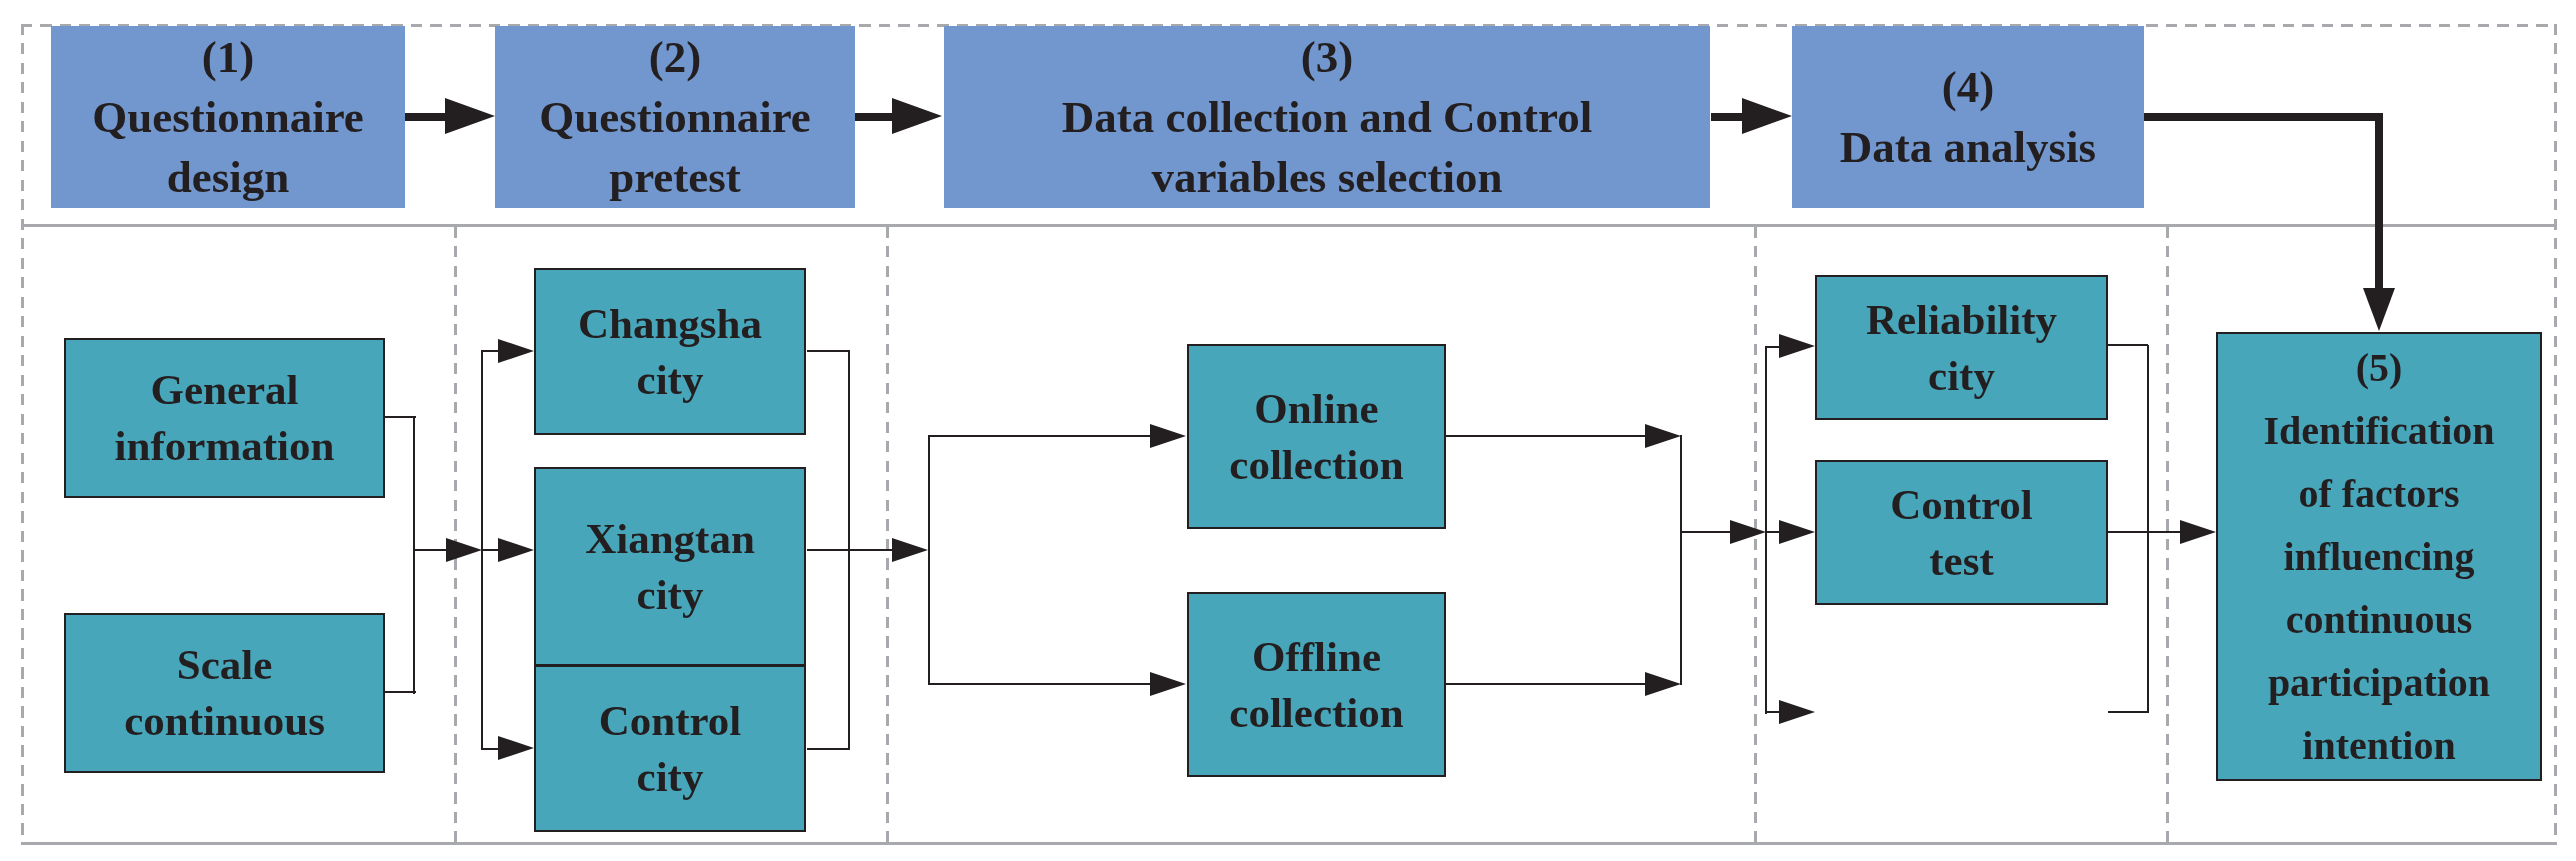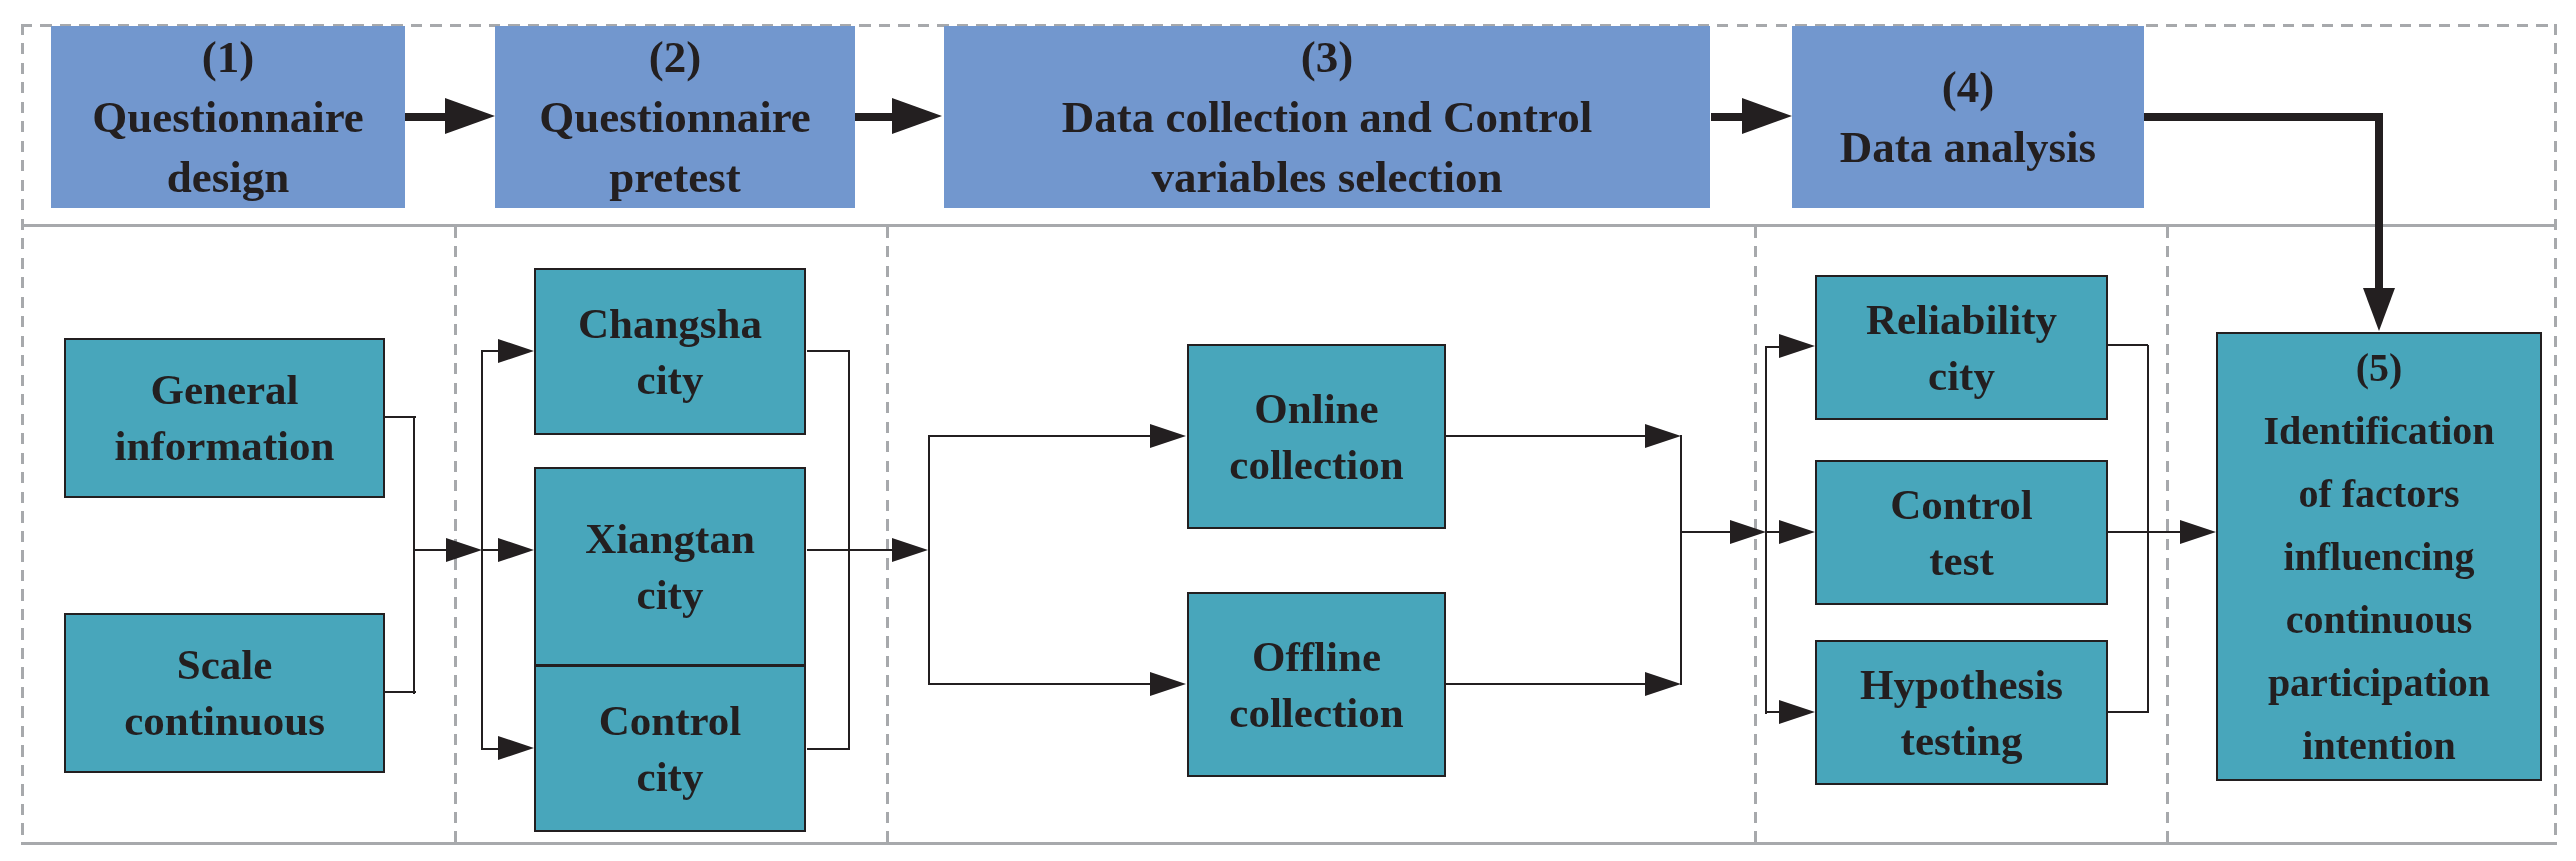--- a/index.html
+++ b/index.html
@@ -165,24 +165,20 @@
   </div>
 
   <div class="box teal" style="left:1815px;top:275px;width:293px;height:145px;">
     <span>Reliability
 city</span>
   </div>
   <div class="box teal" style="left:1815px;top:460px;width:293px;height:145px;">
     <span>Control
 test</span>
   </div>
-  <div class="box teal" style="left:1815px;top:640px;width:293px;height:145px;">
-    <span>Hypothesis
-testing</span>
-  </div>
 
   <div class="box outcome" style="left:2216px;top:332px;width:326px;height:449px;">
     <span>(5)
 Identification
 of factors
 influencing
 continuous
 participation
 intention</span>
   </div>

